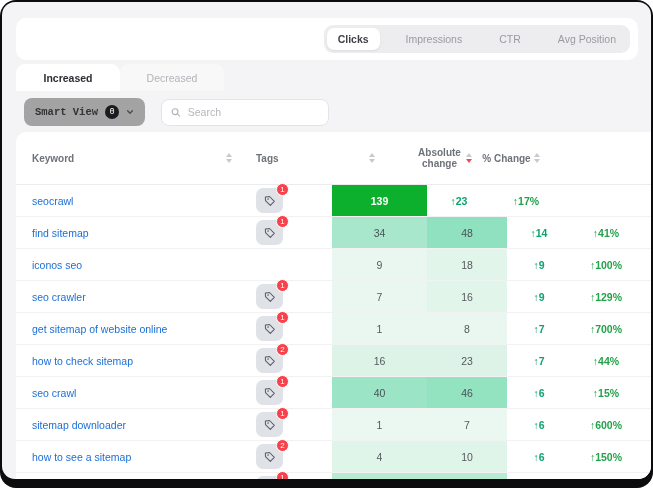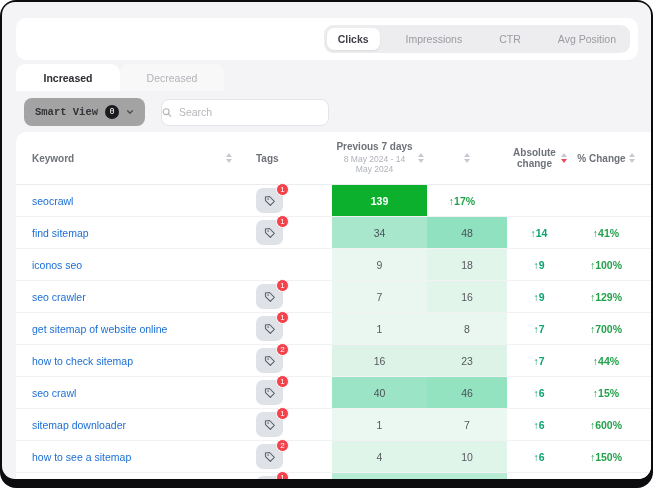--- a/index.html
+++ b/index.html
@@ -25,21 +25,21 @@
 
   
   .filters { position:absolute; top:96px; left:22px; display:flex; align-items:center; gap:16px; }
   .smart-view { display:flex; align-items:center; gap:7px; height:28px; padding:0 11px; background:#a3a3a3;
                 border-radius:8px; cursor:pointer;font-family:Liberation Mono, monospace; }
   .smart-view-label { font-size:10.5px; font-weight:bold; color:#333338; }
   .sv-badge { width:14px; height:14px; border-radius:50%; background:#1b1b1f; color:#fff; font-size:8.5px;
               display:flex; align-items:center; justify-content:center; }
   .chev { width:8px; height:8px; }
   .search-box { display:flex; align-items:center; gap:7px; width:168px; height:27px; background:#fff;
-                border:1px solid #e4e4e8; border-radius:8px; padding:0 0; }
+                border:1px solid #e4e4e8; border-radius:8px; padding:0 9px; }
   .search-box input { border:none; outline:none; width:100%; font-size:10.5px; color:#444;
                       font-family:"Liberation Sans", sans-serif; background:transparent; }
   .search-box input::placeholder { color:#b6b6bc; }
 
   
   .table-card { position:absolute; top:130px; left:14px; width:706px; background:#fff; border-radius:10px 0 0 0; }
   .thead { display:flex; align-items:center; height:53px; border-bottom:1px solid #ececef; color:#8d9199; font-size:9.5px; }
   .trow  { display:flex; align-items:stretch; height:32px; border-bottom:1px solid #f2f2f4; }
 
   .col-kw   { width:222px; padding-left:16px; display:flex; align-items:center; }
@@ -116,32 +116,20 @@
         <div class="col-kw-h">
           <span class="h-title">Keyword</span>
           <span class="sort">
               <span class="up"></span>
               <span class="dn"></span>
             </span>
         </div>
         <div class="col-tags">
           <span class="h-title">Tags</span>
         </div>
-        <div class="col-prev">
-          <div class="h-flex">
-            <div class="h-stack">
-              <span class="h-title">Previous 7 days</span>
-              <span class="h-sub">8 May 2024 - 14 May 2024</span>
-            </div>
-            <span class="sort">
-                <span class="up"></span>
-                <span class="dn"></span>
-              </span>
-          </div>
-        </div>
         <div class="col-last">
           <div class="h-flex">
             <span class="sort">
                 <span class="up"></span>
                 <span class="dn"></span>
               </span>
           </div>
         </div>
         <div class="col-abs">
           <span class="h-title" style="max-width:46px; text-align:center;">Absolute change</span>
@@ -171,20 +159,23 @@
         <svg width="12" height="12" viewBox="0 0 16 16">
           <path d="M1.8 2.6 L7.4 2.0 L13.8 8.4 L8.4 13.8 L2.0 7.4 Z" fill="none" stroke="#5a5f66" stroke-width="1.4" stroke-linejoin="round"></path>
           <circle cx="5.4" cy="5.4" r="1.1" fill="#5a5f66"></circle>
         </svg>
         <span class="tag-badge">1</span>
       </span>
     </div>
     <div class="col-prev">
               <span class="cell-num" style="background: rgb(12, 176, 44); color: rgb(255, 255, 255); font-weight: bold;">139</span>
             </div>
+    <div class="col-abs">
+              <span class="chg abs">↑23</span>
+            </div>
     <div class="col-pct">
               <span class="chg pct">↑17%</span>
             </div>
     <div class="col-url">
       
       
     </div>
   </div>
 
   <div class="trow">

